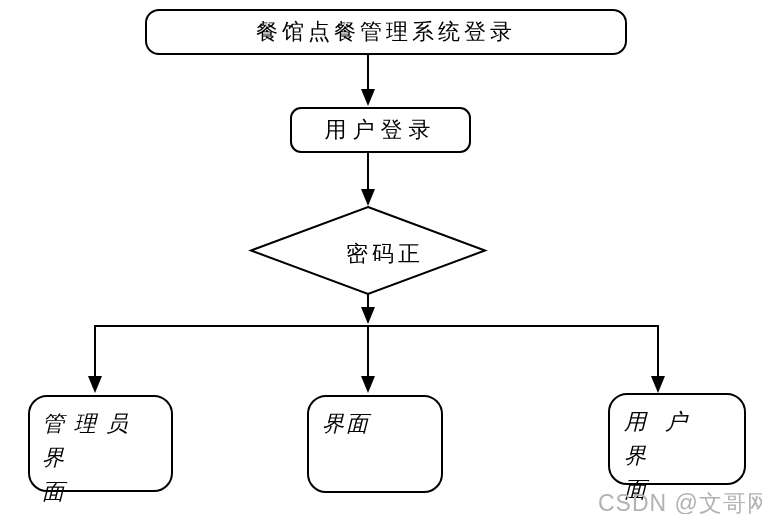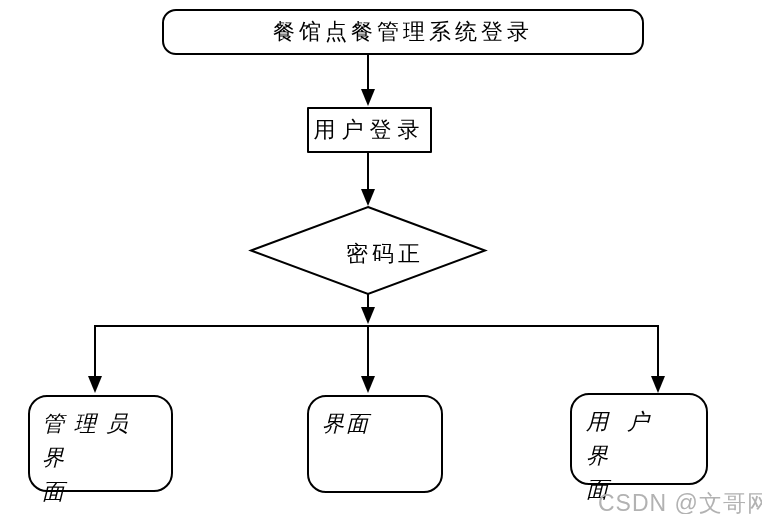--- a/index.html
+++ b/index.html
@@ -26,32 +26,31 @@
     box-sizing: border-box;
     border: 2px solid #000000;
     background: #ffffff;
     font-size: 22px;
     line-height: 1;
   }
   .node.centered {
     display: flex;
     align-items: center;
     justify-content: center;
-    margin-left: 17px;
   }
   .title-box {
     left: 145px; top: 9px;
     width: 482px; height: 46px;
     border-radius: 14px;
     letter-spacing: 4px;
   }
   .login-box {
     left: 290px; top: 107px;
-    width: 125px; height: 46px;
-    border-radius: 1px;
+    width: 181px; height: 46px;
+    border-radius: 11px;
     letter-spacing: 6px;
     text-align: right;
   }
   .diamond-label {
     position: absolute;
     left: 268px; top: 239px;
     width: 234px;
     text-align: center;
     font-size: 22px;
     letter-spacing: 4px;
@@ -66,21 +65,21 @@
     left: 28px; top: 395px;
     width: 145px; height: 97px;
     padding: 10px 6px 0 12px;
   }
   .branch-waiter {
     left: 307px; top: 395px;
     width: 136px; height: 98px;
     padding: 10px 4px 0 13px;
   }
   .branch-user {
-    left: 570px; top: 393px;
+    left: 608px; top: 393px;
     width: 138px; height: 92px;
     padding: 10px 4px 0 14px;
   }
   .branch-admin .l1 { letter-spacing: 10px; }
   .branch-waiter .l1 { letter-spacing: 19px; }
   .branch-user .l1 { letter-spacing: 19px; }
   .branch .l2 { letter-spacing: 2px; }
   .watermark {
     position: absolute;
     left: 598px; top: 488px;

